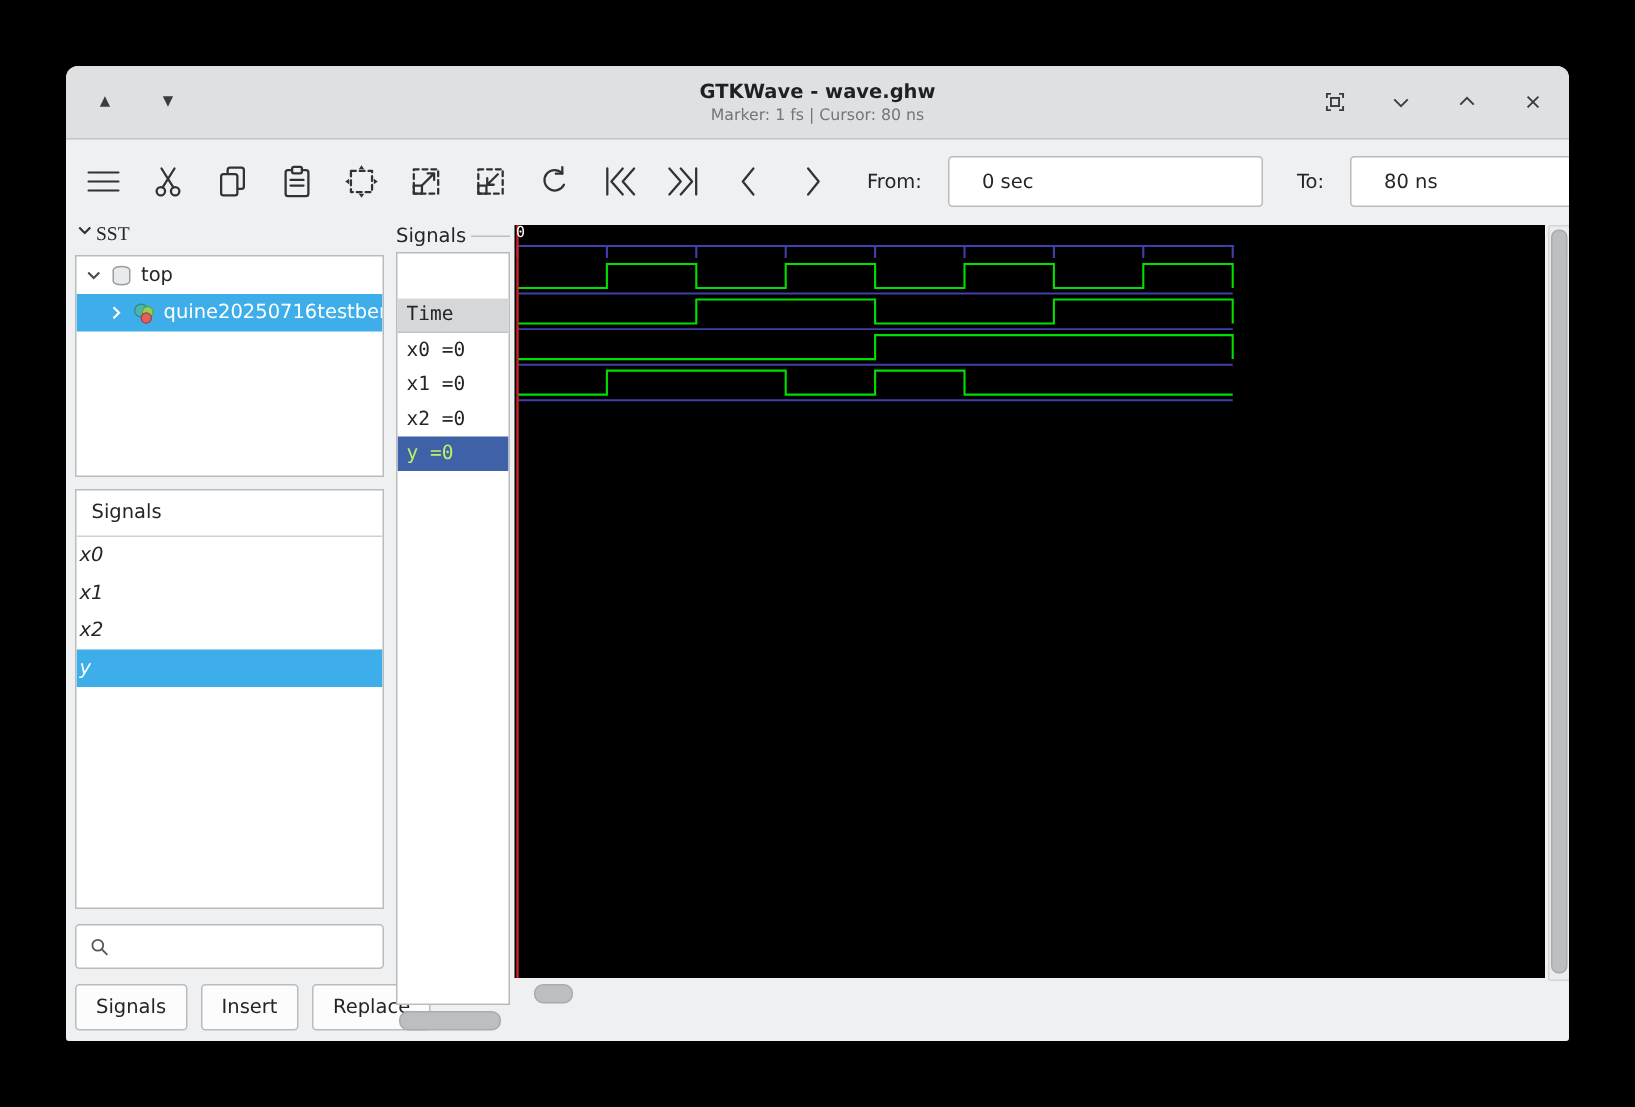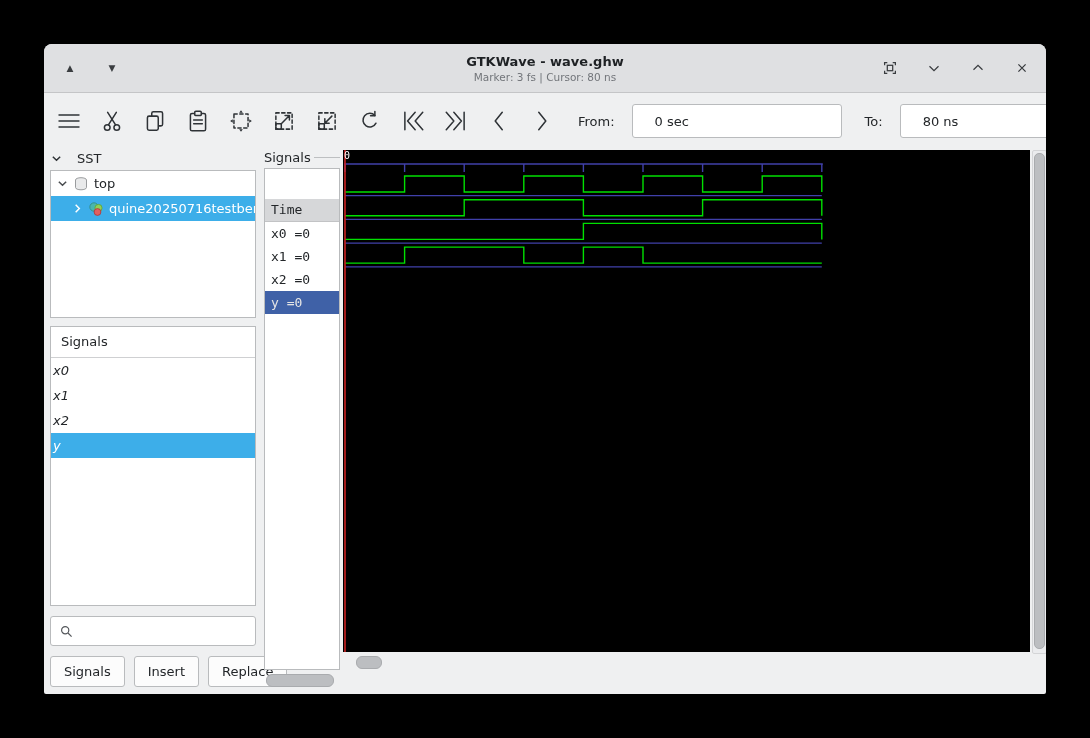--- a/index.html
+++ b/index.html
@@ -29,21 +29,21 @@
   .tbtn.wide{width:33px;}
   .range-label{margin-left:6px;color:#232629;}
   .range-input{width:164px;height:32px;background:#fff;border:1px solid #b9bbbd;border-radius:3px;
     padding:0 22px;font-size:13px;font-family:inherit;color:#232629;outline:none;}
 
   
   .content{position:absolute;top:104px;left:6px;width:990px;height:540px;}
 
   
   .col-left{position:absolute;left:0;top:0;width:206px;height:540px;}
-  .sst-header{height:20px;display:flex;align-items:center;gap:15px;padding-left:1px;}
+  .sst-header{height:20px;display:flex;gap:2px;padding-left:1px;font-family:Liberation Serif, serif;}
   .sst-header svg{width:11px;height:11px;stroke:#2f3337;fill:none;stroke-width:1.6;}
   .tree-box{margin-top:2px;height:146px;background:#fff;border:1px solid #b9bbbd;overflow:hidden;}
   .tree-row{height:25px;display:flex;align-items:center;gap:5px;padding-left:6px;white-space:nowrap;}
   .tree-row .chev svg{width:11px;height:11px;stroke:#4a4d50;fill:none;stroke-width:1.6;display:block;}
   .tree-row.selected{background:#3daee9;color:#fff;padding-left:21px;}
   .tree-row.selected .chev svg{stroke:#fff;}
   .tree-row .lbl{overflow:hidden;text-overflow:clip;}
   .icon16{width:16px;height:16px;flex:none;}
 
   .panel-signals{margin-top:8px;height:278px;background:#fff;border:1px solid #b9bbbd;overflow:hidden;}
@@ -61,21 +61,21 @@
     display:flex;align-items:center;font-size:13px;color:#232629;}
 
   
   .col-mid{position:absolute;left:214px;top:0;width:76px;height:540px;}
   .frame-label{height:18px;display:flex;align-items:center;}
   .frame-label .line{flex:1;height:1px;background:#bdbfc1;margin-left:3px;}
   .mid-list{margin-top:2px;height:500px;background:#fff;border:1px solid #b9bbbd;overflow:hidden;
     font-family:"DejaVu Sans Mono","Liberation Mono",monospace;font-size:13px;}
   .time-hdr{height:22px;line-height:22px;background:#d6d7d9;border-bottom:1px solid #c2c3c5;padding-left:6px;margin-top:30px;}
   .sig-row{height:23px;line-height:23px;padding-left:6px;white-space:nowrap;}
-  .sig-row.selected{background:#3f61a7;color:#e5e5e5;}
+  .sig-row.selected{background:#3f61a7;color:#bef264;}
   .mid-hscroll{position:relative;margin-top:4px;height:12px;}
   .scroll-thumb{position:absolute;background:#bcbec1;border:1px solid #a9abae;border-radius:6px;}
 
   
   .col-waves{position:absolute;left:293px;top:0;width:697px;height:540px;}
   .wave-box{position:relative;margin-top:2px;height:502px;}
   .wave-black{position:absolute;left:0;top:0;width:687px;height:502px;background:#000;}
   .wave-black svg{position:absolute;left:0;top:0;}
   .wave-origin{position:absolute;left:1px;top:0px;color:#fff;
     font:10px "DejaVu Sans Mono","Liberation Mono",monospace;}
@@ -94,21 +94,21 @@
   <div class="titlebar">
     <div class="tb-left">
       <div class="tb-btn">
           <span class="tri">▲</span>
         </div>
       <div class="tb-btn">
           <span class="tri">▼</span>
         </div>
     </div>
     <div class="tb-title">GTKWave - wave.ghw</div>
-    <div class="tb-sub">Marker: 3 fs  |  Cursor: 80 ns</div>
+    <div class="tb-sub">Marker: 1 fs  |  Cursor: 80 ns</div>
     <div class="tb-right">
       <div class="tb-btn">
         <svg viewBox="0 0 20 20">
           <path d="M4 7 V4 H7 M13 4 H16 V7 M16 13 V16 H13 M7 16 H4 V13"></path>
           <rect x="7" y="7" width="6" height="6"></rect>
         </svg>
       </div>
       <div class="tb-btn">
         <svg viewBox="0 0 20 20">
             <path d="M5 8 L10 13 L15 8"></path>

